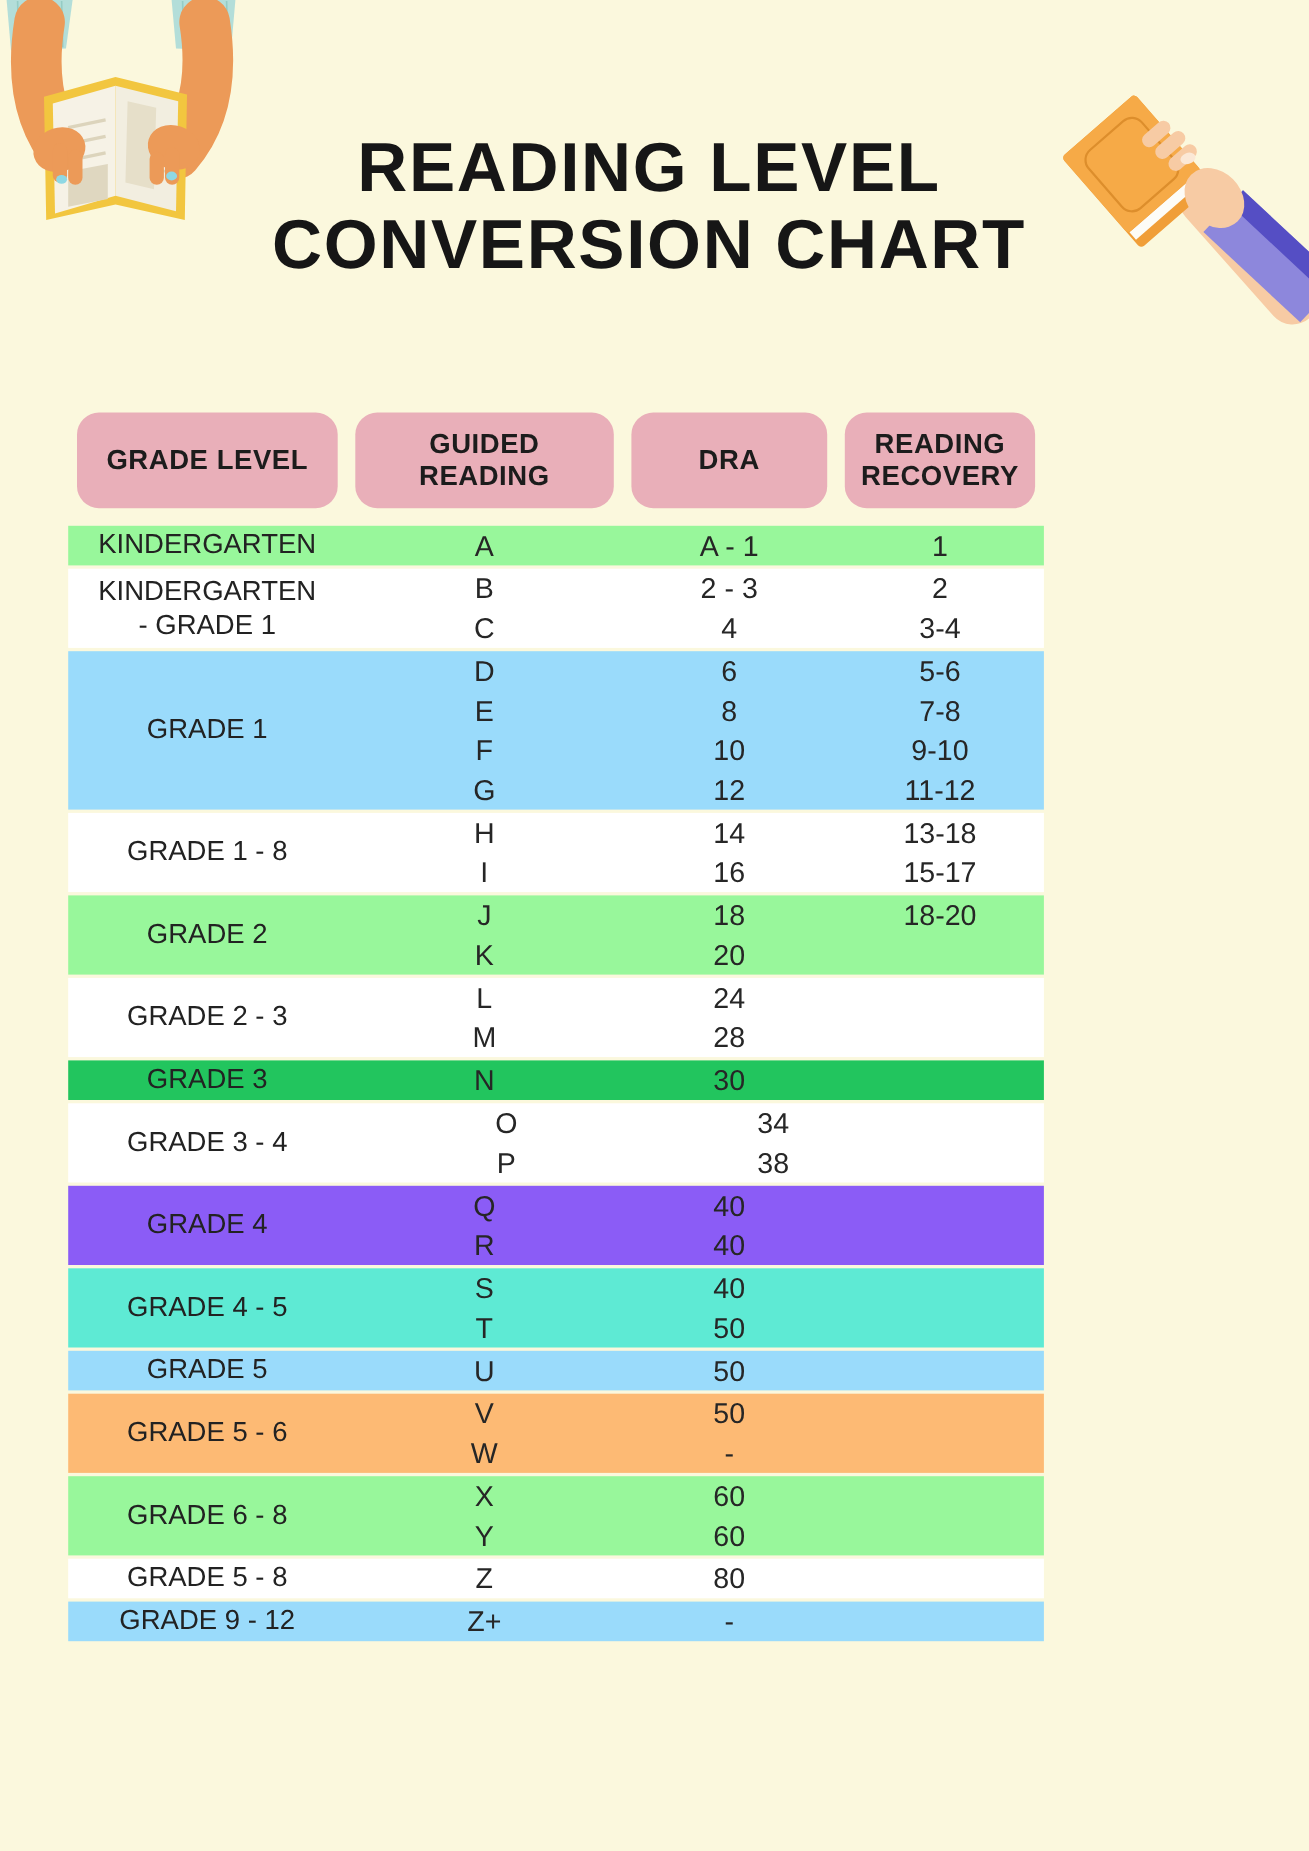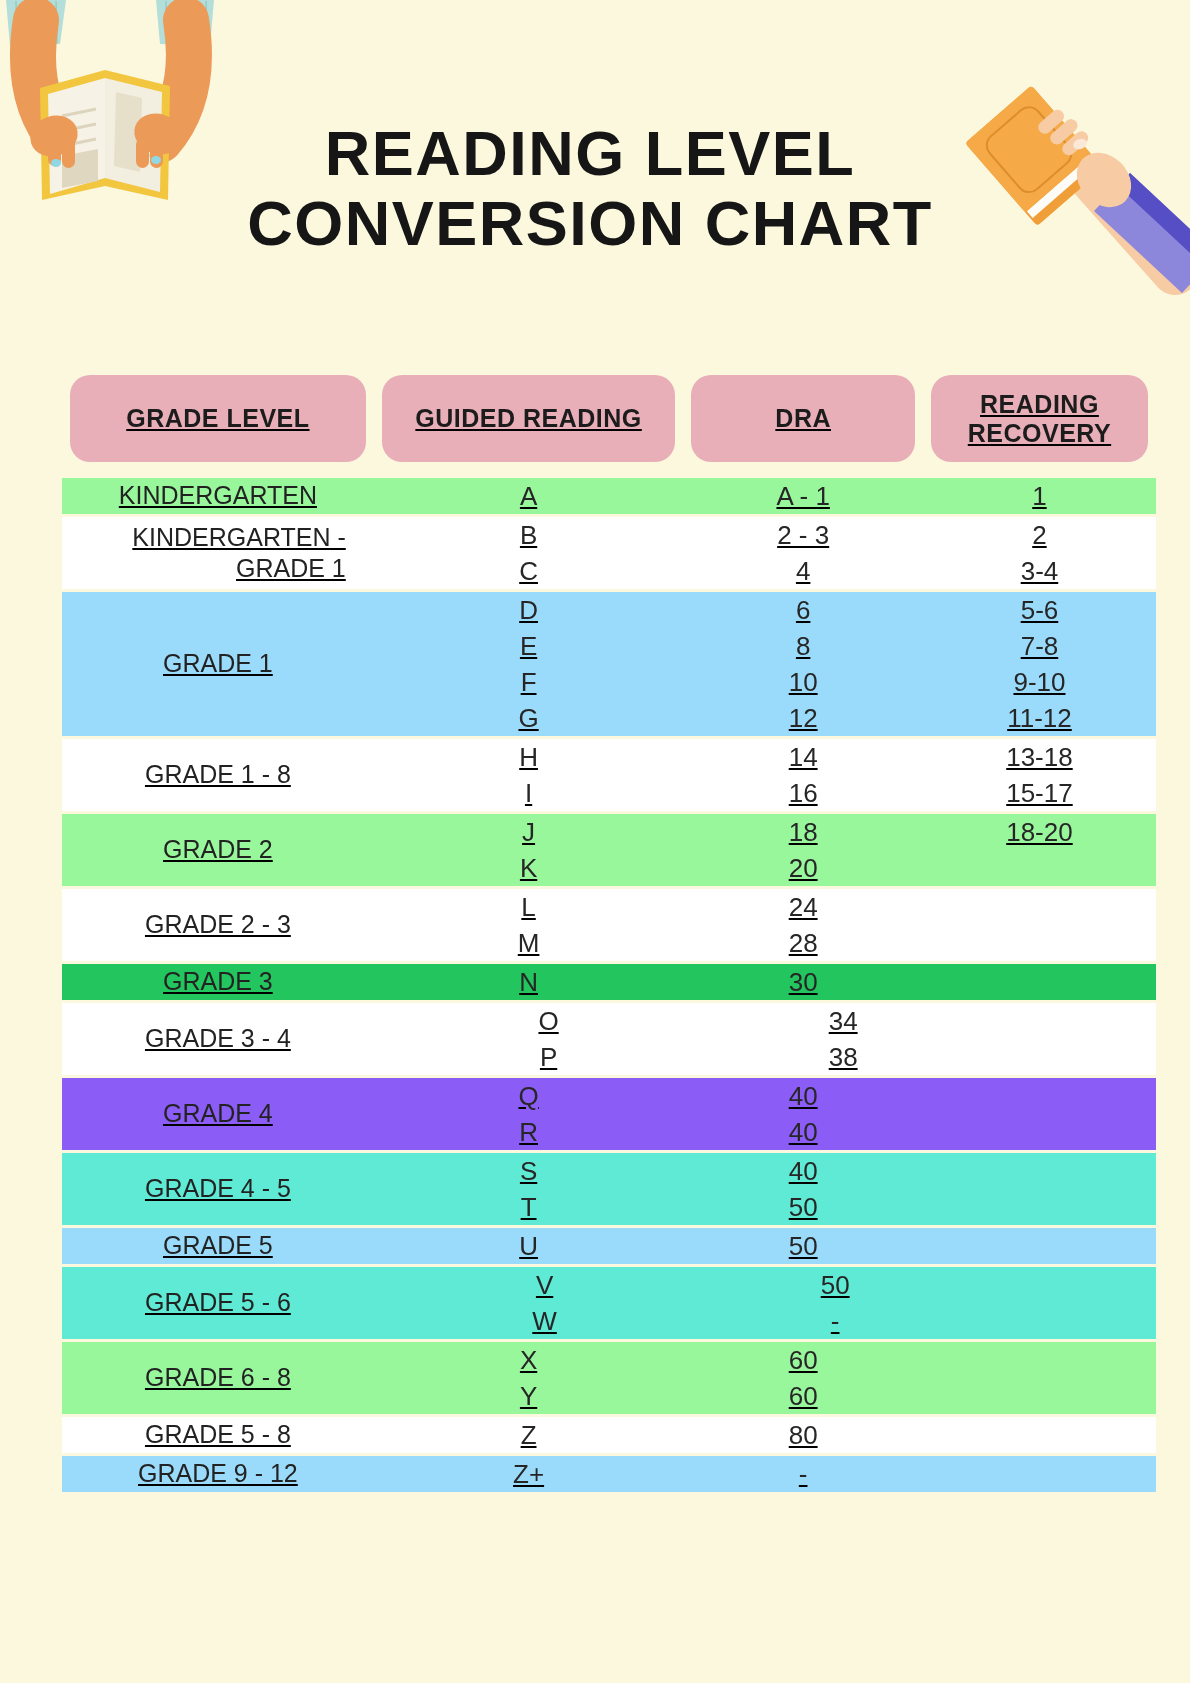--- a/index.html
+++ b/index.html
@@ -9,31 +9,31 @@
 
   .illu { position:absolute; }
   .illu-left { left:0; top:0; }
   .illu-right { left:890px; top:50px; }
 
   .title { position:absolute; top:118px; left:0; width:1090px; text-align:center;
            font-weight:bold; font-size:63px; line-height:70px; letter-spacing:1.5px;
            color:#161616;margin-left:45px; }
   .title span { display:block; }
 
-  .table { position:absolute; left:62px; top:375px; width:1094px;text-decoration:underline; }
+  .table { position:absolute; left:62px; top:375px; width:887px; }
   .thead { display:grid; grid-template-columns:28.5% 28.3% 21.9% 21.3%; height:87px; margin-bottom:16px; }
   .pill { background:var(--pink,#E9AFB9); margin:0 8px; border-radius:20px;
           display:flex; align-items:center; justify-content:center; text-align:center;
           font-weight:bold; font-size:25px; line-height:1.15; letter-spacing:.5px;
           color:#1C1C1C; padding:0 6px; }
 
   .band { display:grid; grid-template-columns:28.5% 28.3% 21.9% 21.3%; margin-bottom:3px; }
   .band:last-child { margin-bottom:16px; }
   .cell { display:flex; flex-direction:column; align-items:center; justify-content:center; }
-  .cell.grade { font-size:25px; color:#222; text-align:right; line-height:1.25; padding:0 28px; }
+  .cell.grade { font-size:25px; color:#222; text-align:center; line-height:1.25; padding:0 28px; }
   .cell.lines { justify-content:flex-start; }
   .cell.lines .line { height:36px; display:flex; align-items:center; justify-content:center;
                       font-size:26px; color:#262626; }
 </style>
 </head>
 <body>
 
 <div class="page">
 
   <svg class="illu illu-left" width="240" height="215" viewBox="0 0 240 215">
@@ -274,21 +274,21 @@
     <div class="cell lines">
             <div class="line">U</div>
           </div>
     <div class="cell lines">
             <div class="line">50</div>
           </div>
     <div class="cell lines">
             <div class="line"></div>
           </div>
   </div>
-        <div class="band" style="height: 72px; background: #5eead4; gap: 16px;">
+        <div class="band" style="height: 72px; background: #fdba74;">
     <div class="cell grade">GRADE 5 - 6</div>
     <div class="cell lines">
             <div class="line">V</div>
             <div class="line">W</div>
           </div>
     <div class="cell lines">
             <div class="line">50</div>
             <div class="line">-</div>
           </div>
     <div class="cell lines">

